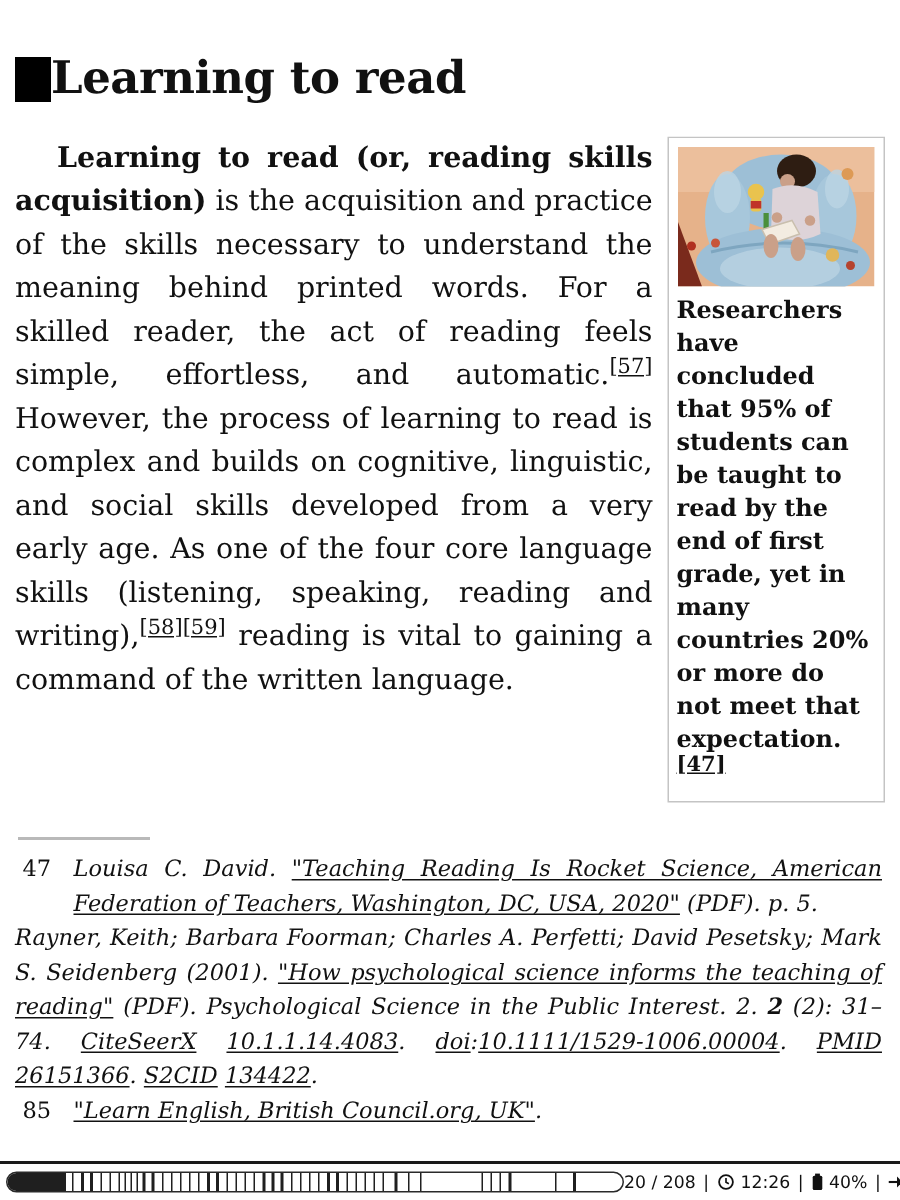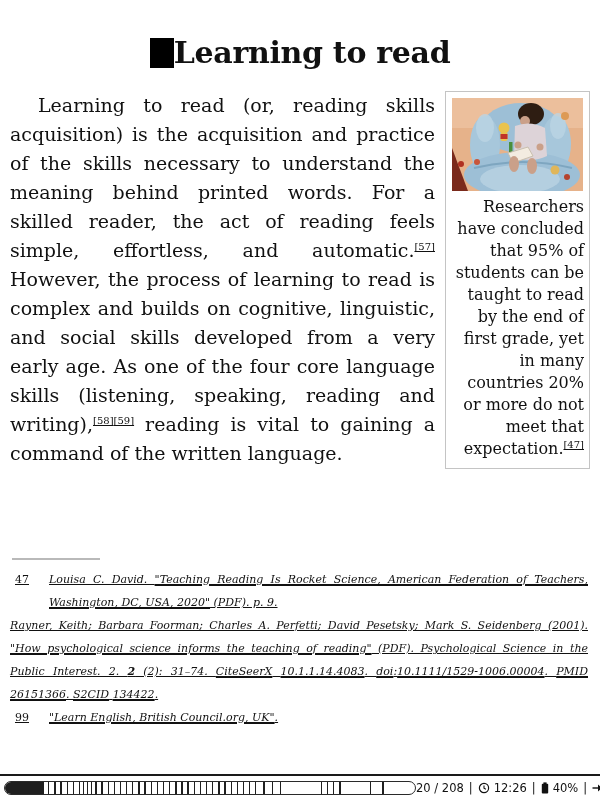--- a/index.html
+++ b/index.html
@@ -1,43 +1,43 @@
 <!DOCTYPE html>
 <html lang="en"><head>
 <meta charset="utf-8">
 <style>
   html,body{margin:0;padding:0;background:#fff;}
   body{width:600px;height:800px;overflow:hidden;position:relative;
        font-family:"DejaVu Serif",serif;color:#111;}
   .page{padding:36px 10px 0 10px;}
 
   
-  header{display:flex;align-items:center;height:34px;justify-content:center;}
+  header{display:flex;align-items:center;height:34px;}
   .titlesq{width:24px;height:30px;background:#000;flex:none;}
   h1{font-size:30px;font-weight:bold;margin:0;line-height:34px;letter-spacing:-0.3px;}
 
   
   .content{margin-top:21px;height:456px;overflow:hidden;
            font-size:19px;line-height:29px;text-align:justify;
            hyphens:auto;-webkit-hyphens:auto;}
   .para{margin:0;text-indent:28px;}
-  .b{font-weight:normal;}
-  sup.ref{font-size:10px;line-height:0;text-decoration:underline;
+  .b{font-weight:bold;}
+  sup.ref{font-size:14px;line-height:0;text-decoration:underline;
           text-underline-offset:1px;cursor:pointer;}
 
   
   .figure-box{float:right;width:145px;margin:0 0 10px 10px;border:1px solid #c4c4c4;
               background:#fff;padding:6px 5px 8px 5px;box-sizing:border-box;}
   .figure-box svg.photo{display:block;margin:0 auto;}
-  .caption{font-size:16px;line-height:22px;text-align:right;margin-top:5px;
-           text-indent:0;}
+  .caption{font-size:16px;line-height:22px;text-align:left;margin-top:5px;
+           text-indent:0;font-weight:bold;}
 
   
   .fnsep{width:88px;border-top:2px solid #b9b9b9;margin:11px 0 8px 2px;}
-  .footnotes{font-size:11px;line-height:23px;text-align:justify;text-decoration:underline;}
+  .footnotes{font-size:15px;line-height:23px;text-align:justify;}
   .fnrow{display:flex;}
   .fnnum{flex:none;width:34px;padding-left:5px;font-style:normal;}
   .fntext{flex:1;padding-right:2px;}
   .i{font-style:italic;}
   .iu{font-style:italic;text-decoration:underline;text-underline-offset:2px;cursor:pointer;}
   .ib{font-style:italic;font-weight:bold;}
 
   
   footer{position:absolute;left:0;right:0;bottom:0;height:26px;
          border-top:2px solid #1a1a1a;display:flex;align-items:center;
@@ -102,27 +102,27 @@
     </aside>
 
     <p class="para"><span class="b">Learning to read (or, reading skills acquisition)</span><span class=""> is the acquisition and practice of the skills necessary to understand the meaning behind printed words. For a skilled reader, the act of reading feels simple, effortless, and automatic.</span><sup class="ref">[57]</sup><span class=""> However, the process of learning to read is complex and builds on cognitive, linguistic, and social skills developed from a very early age. As one of the four core language skills (listening, speaking, reading and writing),</span><sup class="ref">[58]</sup><sup class="ref">[59]</sup><span class=""> reading is vital to gaining a command of the written language.</span></p>
   </div>
 
   <div class="fnsep"></div>
 
   <div class="footnotes">
       <div class="fnrow">
         <span class="fnnum">47</span>
-        <div class="fntext"><span class="i">Louisa C. David. </span><span class="iu">"Teaching Reading Is Rocket Science, American Federation of Teachers, Washington, DC, USA, 2020"</span><span class="i"> (PDF). p. 9.</span></div>
+        <div class="fntext"><span class="i">Louisa C. David. </span><span class="iu">"Teaching Reading Is Rocket Science, American Federation of Teachers, Washington, DC, USA, 2020"</span><span class="i"> (PDF). p. 5.</span></div>
       </div>
       <div class="fnrow">
         <div class="fntext"><span class="i">Rayner, Keith; Barbara Foorman; Charles A. Perfetti; David Pesetsky; Mark S. Seidenberg (2001). </span><span class="iu">"How psychological science informs the teaching of reading"</span><span class="i"> (PDF). Psychological Science in the Public Interest. 2. </span><span class="ib">2</span><span class="i"> (2): 31–74. </span><span class="iu">CiteSeerX</span><span class="i"> </span><span class="iu">10.1.1.14.4083</span><span class="i">. </span><span class="iu">doi</span><span class="i">:</span><span class="iu">10.1111/1529-1006.00004</span><span class="i">. </span><span class="iu">PMID</span><span class="i"> </span><span class="iu">26151366</span><span class="i">. </span><span class="iu">S2CID</span><span class="i"> </span><span class="iu">134422</span><span class="i">.</span></div>
       </div>
       <div class="fnrow">
-        <span class="fnnum">99</span>
+        <span class="fnnum">85</span>
         <div class="fntext"><span class="iu">"Learn English, British Council.org, UK"</span><span class="i">.</span></div>
       </div>
     </div>
 </div>
 
 <footer>
   <div class="pbar">
     <div class="pfill" style="width: 9.5%;"></div>
     <div>
         <div class="tick" style="left: 10.5%;"></div>

